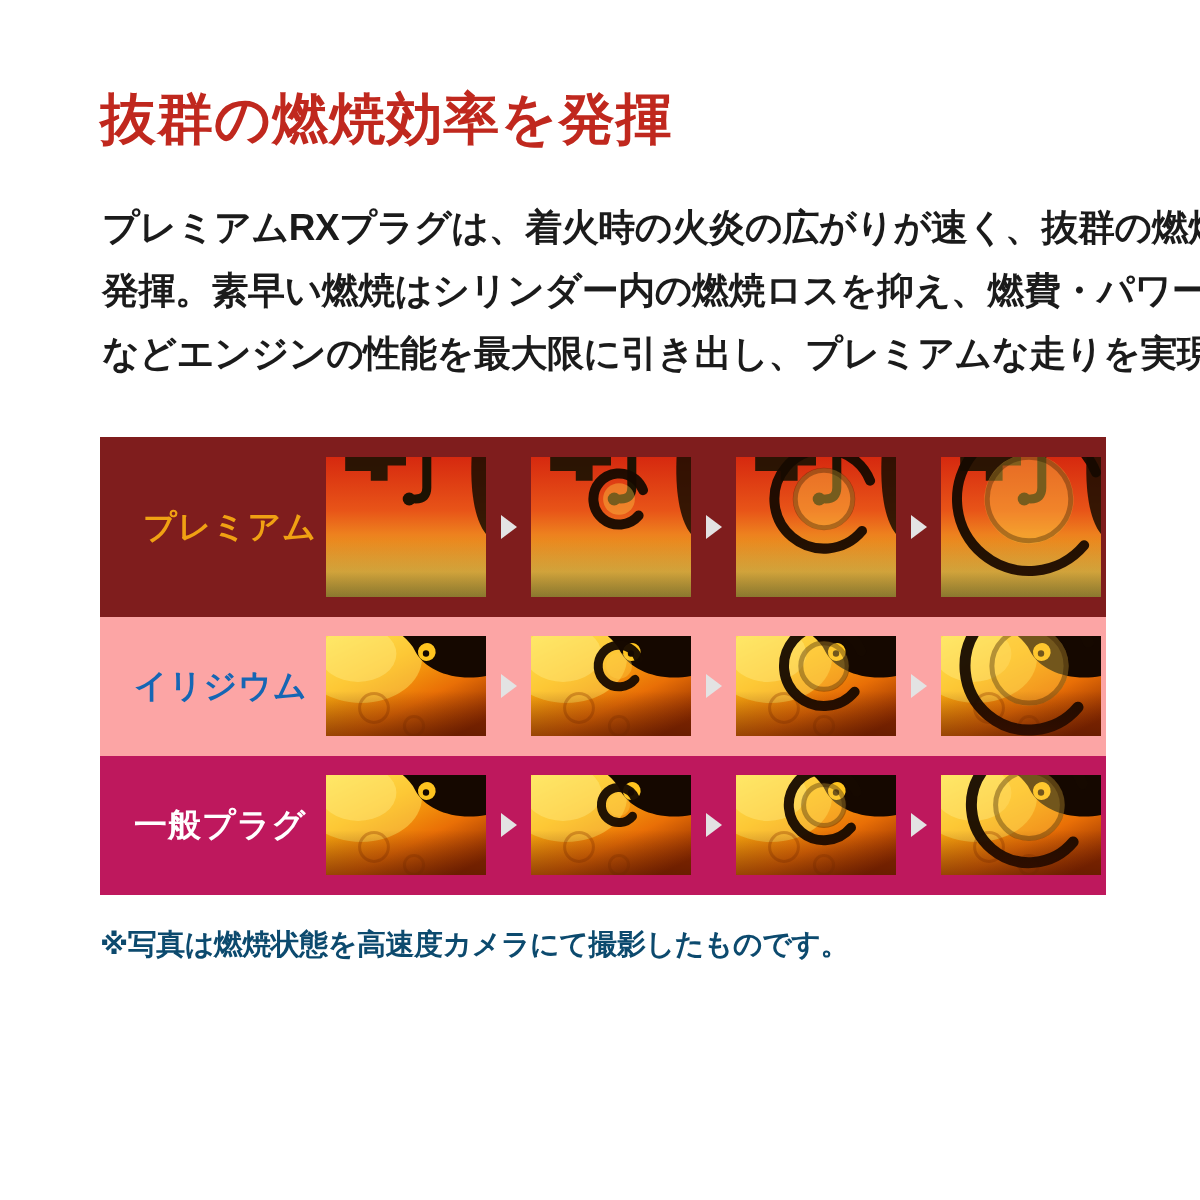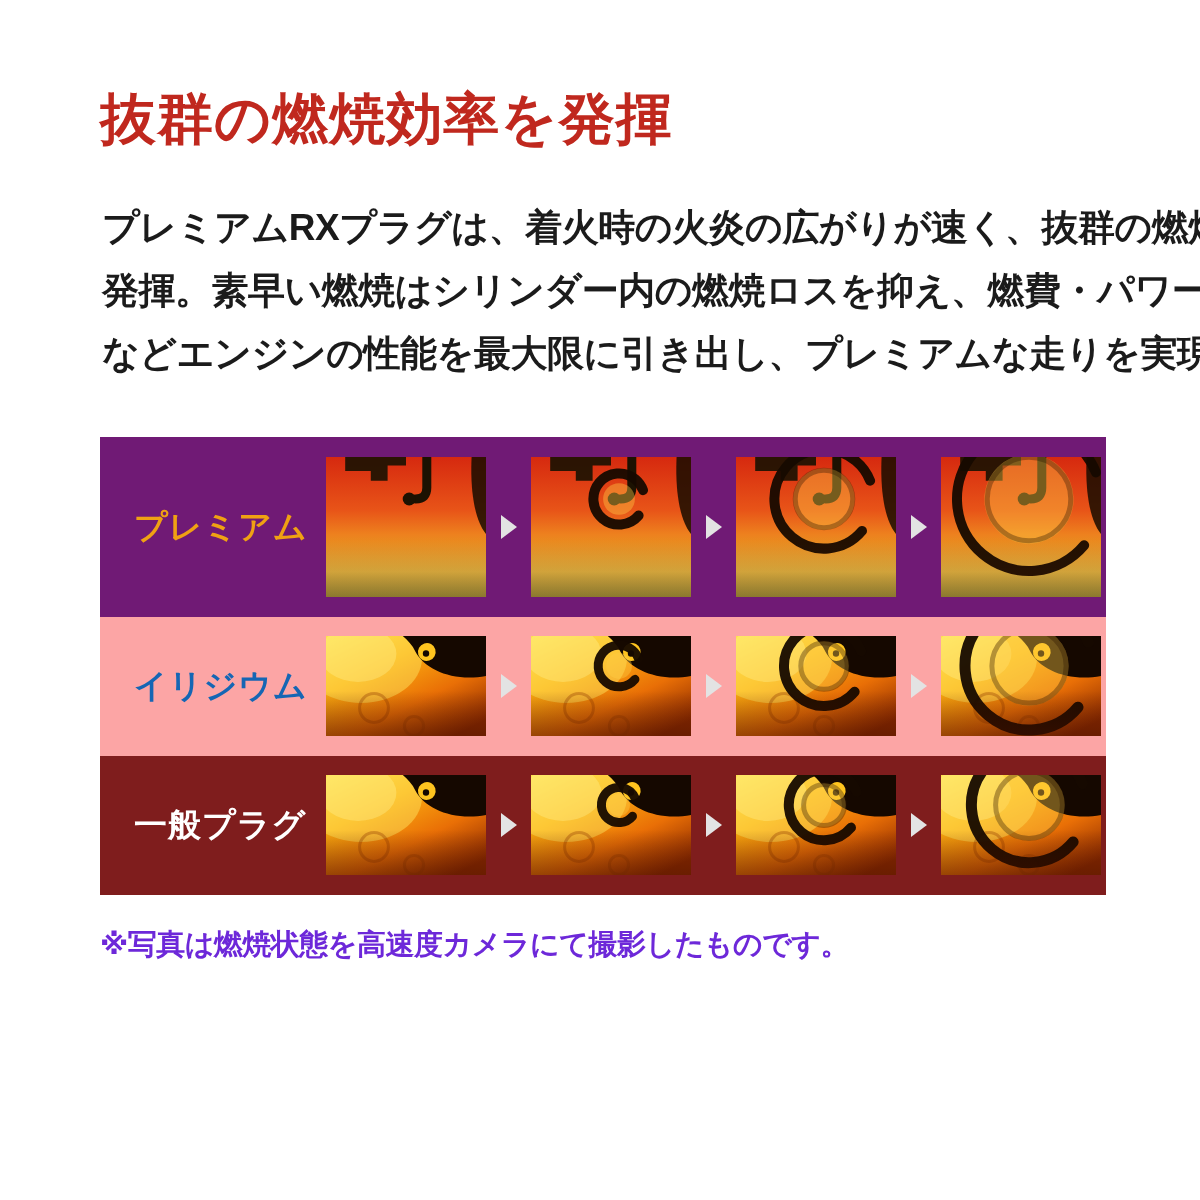--- a/index.html
+++ b/index.html
@@ -62,41 +62,41 @@
     width: 0; height: 0;
     border-top: 12px solid transparent;
     border-bottom: 12px solid transparent;
     border-left: 16px solid #e3e3e3;
   }
 
   .footnote {
     margin: 30px 0 0 100px;
     font-size: 29px;
     font-weight: 600;
-    color: #6d28d9;
+    color: #0c4a6e;
     letter-spacing: -0.5px;
     white-space: nowrap;
   }
 </style>
 </head>
 <body>
 
 <div class="page">
 
   <h1 class="headline" style="color: rgb(192, 40, 30);">抜群の燃焼効率を発揮</h1>
 
   <div class="intro">
     <span class="line">プレミアムRXプラグは、着火時の火炎の広がりが速く、抜群の燃焼効率を</span>
     <span class="line">発揮。素早い燃焼はシリンダー内の燃焼ロスを抑え、燃費・パワー・加速</span>
     <span class="line">などエンジンの性能を最大限に引き出し、プレミアムな走りを実現します。</span>
   </div>
 
   <div class="comp-table">
 
-    <div class="comp-row" style="background: #701a75; height: 180px;">
+    <div class="comp-row" style="background: #7f1d1d; height: 180px; text-align: center;">
       <div class="row-label" style="color: rgb(240, 161, 19);">
         <span>プレミアム</span>
       </div>
       <div class="frames">
           <div class="photo" title="combustion flame spread sequence, premium RX plug" style="height: 140px;">
             <svg viewBox="0 0 160 140" width="160" height="140" xmlns="http://www.w3.org/2000/svg" role="img">
               <defs>
                 <linearGradient id="gr0s0" x1="0" y1="0" x2="0" y2="1">
                   <stop offset="0" stop-color="#d6290f"></stop>
                   <stop offset="0.38" stop-color="#e85418"></stop>
@@ -324,21 +324,21 @@
               <circle cx="100" cy="17.5" r="3.2" fill="#150800"></circle>
               <circle cx="88" cy="30" r="39.68" fill="rgba(255,205,70,0.40)"></circle>
               <circle cx="88" cy="30" r="64" fill="none" stroke="#160a00" stroke-width="11" stroke-linecap="round" opacity="0.95" stroke-dasharray="332.8 70.4" transform="rotate(40 88 30)"></circle>
               <circle cx="88" cy="30" r="37.12" fill="none" stroke="#2a1400" stroke-width="5" opacity="0.35"></circle>
               <rect x="0" y="0" width="160" height="100" fill="url(#vr1s3)"></rect>
             </svg>
           </div>
         </div>
     </div>
 
-    <div class="comp-row" style="background: #7f1d1d; height: 139px;">
+    <div class="comp-row" style="background: #be185d; height: 139px;">
       <div class="row-label" style="color: rgb(255, 255, 255);">
         <span>一般プラグ</span>
 
       </div>
       <div class="frames">
           <div class="photo" title="combustion flame spread sequence, standard plug" style="height: 100px;">
             <svg viewBox="0 0 160 100" width="160" height="100" xmlns="http://www.w3.org/2000/svg" role="img">
               <defs>
                 <linearGradient id="gr2s0" x1="0" y1="0" x2="0.8" y2="1">
                   <stop offset="0" stop-color="#ffd83e"></stop>

